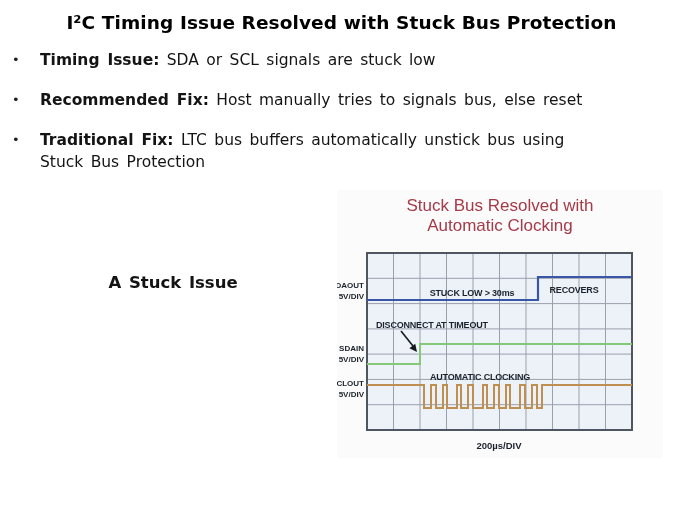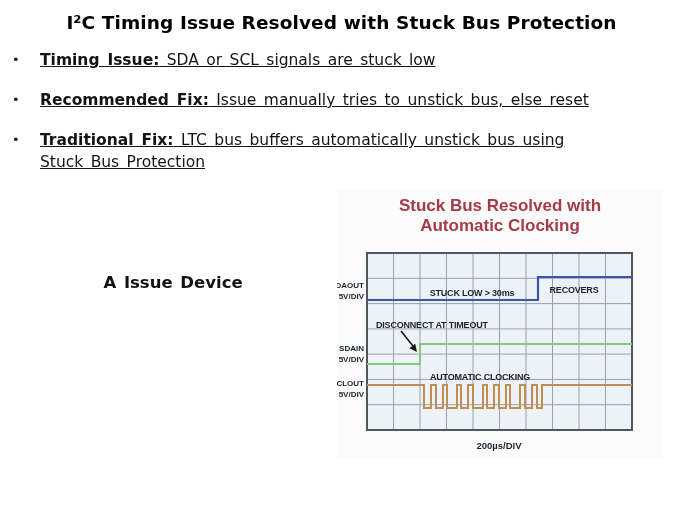--- a/index.html
+++ b/index.html
@@ -4,32 +4,32 @@
 <style>
   html,body{margin:0;padding:0;background:#ffffff;}
   .slide{position:relative;width:675px;height:506px;background:#ffffff;overflow:hidden;
          font-family:"DejaVu Sans",sans-serif;color:#111;}
 
   .slide-title{position:absolute;top:12px;left:4px;width:675px;margin:0;text-align:center;
                font-size:18.5px;font-weight:bold;color:#000;letter-spacing:0.1px;}
 
   .bullet{position:absolute;left:12px;right:8px;display:flex;align-items:flex-start;}
   .bullet .marker{flex:0 0 28px;font-size:13px;line-height:22px;color:#222;}
-  .bullet p{margin:0;font-size:15.5px;line-height:22px;color:#141414;word-spacing:2.5px;text-decoration:underline;}
+  .bullet p{margin:0;font-size:15.5px;line-height:22px;color:#141414;word-spacing:2.5px;}
   .bullet .blabel{font-weight:bold;}
   .bullet .btext{white-space:pre-wrap;}
 
   .callout{position:absolute;left:8px;top:272px;width:330px;text-align:center;color:#131313;}
   .callout .co-head{font-size:16.5px;font-weight:bold;line-height:21.5px;word-spacing:2px;}
   .callout .co-body{font-size:16.5px;line-height:21.5px;white-space:pre-line;word-spacing:3.5px;}
 
   .chart-panel{position:absolute;left:337px;top:190px;width:326px;height:268px;
                background:#fbfbfb;border-radius:3px;}
   .chart-title{margin-top:6px;text-align:center;font-family:"Liberation Sans",sans-serif;
-               font-size:17px;font-weight:700;line-height:20px;color:#a53a48;}
+               font-size:17px;font-weight:400;line-height:20px;color:#a53a48;}
   .scope-svg{position:absolute;left:0;top:0;width:326px;height:268px;}
 
   .scope-svg text{font-family:"Liberation Sans",sans-serif;fill:#1b222c;}
   .ann{font-size:9px;font-weight:bold;letter-spacing:-0.2px;}
   .chan{font-size:8px;font-weight:bold;}
   .xlab{font-size:9.5px;font-weight:bold;fill:#222;}
 </style>
 </head>
 <body>
 
@@ -37,31 +37,31 @@
 
   <h1 class="slide-title">I²C Timing Issue Resolved with Stuck Bus Protection</h1>
 
   <div class="bullet" style="top:49px">
     <span class="marker">•</span>
     <p><span class="blabel">Timing Issue:</span><span class="btext"> SDA or SCL signals are stuck low</span></p>
   </div>
 
   <div class="bullet" style="top:89px">
     <span class="marker">•</span>
-    <p><span class="blabel">Recommended Fix:</span><span class="btext"> Issue manually tries to unstick bus, else reset</span></p>
+    <p><span class="blabel">Recommended Fix:</span><span class="btext"> Host manually tries to signals bus, else reset</span></p>
   </div>
 
   <div class="bullet" style="top:129px">
     <span class="marker">•</span>
     <p><span class="blabel">Traditional Fix:</span><span class="btext"> LTC bus buffers automatically unstick bus using
 Stuck Bus Protection</span></p>
   </div>
 
   <div class="callout">
-    <div class="co-head">A Issue Device</div>
+    <div class="co-head">A Stuck Issue</div>
   </div>
 
   <div class="chart-panel">
     <div class="chart-title">
       <div>Stuck Bus Resolved with</div>
       <div>Automatic Clocking</div>
     </div>
 
     <svg class="scope-svg" viewBox="0 0 326 268">
 

